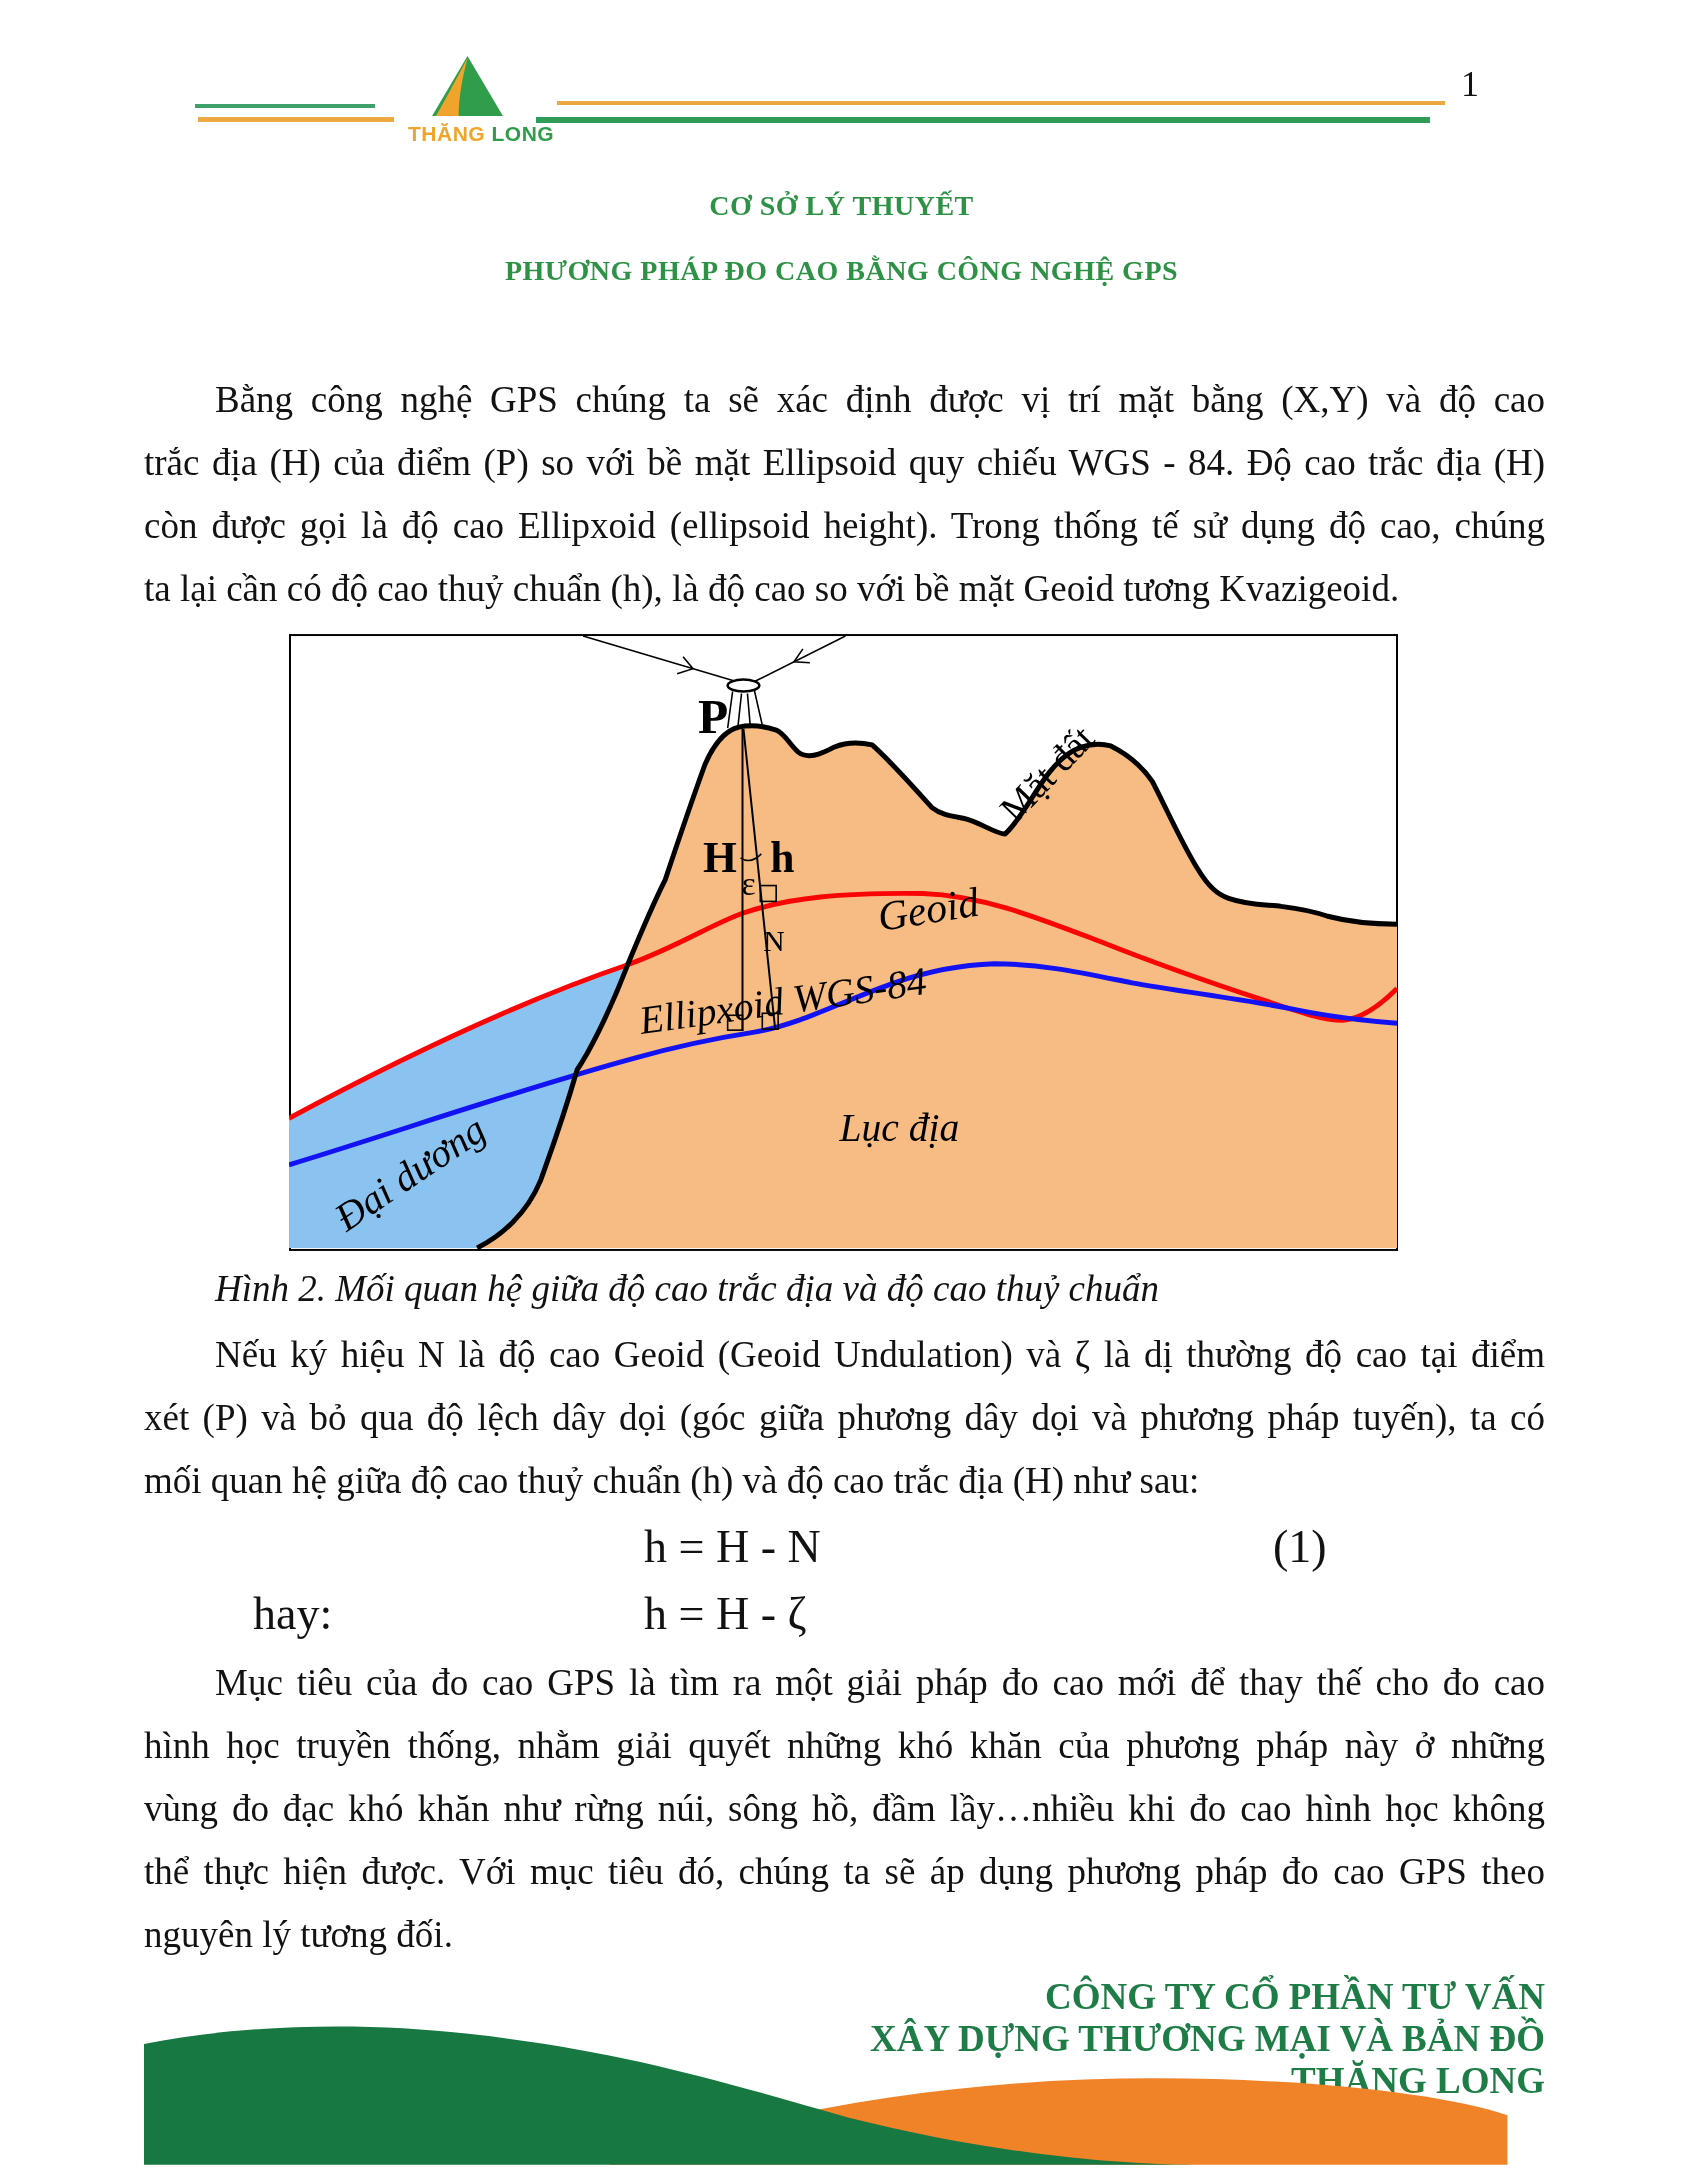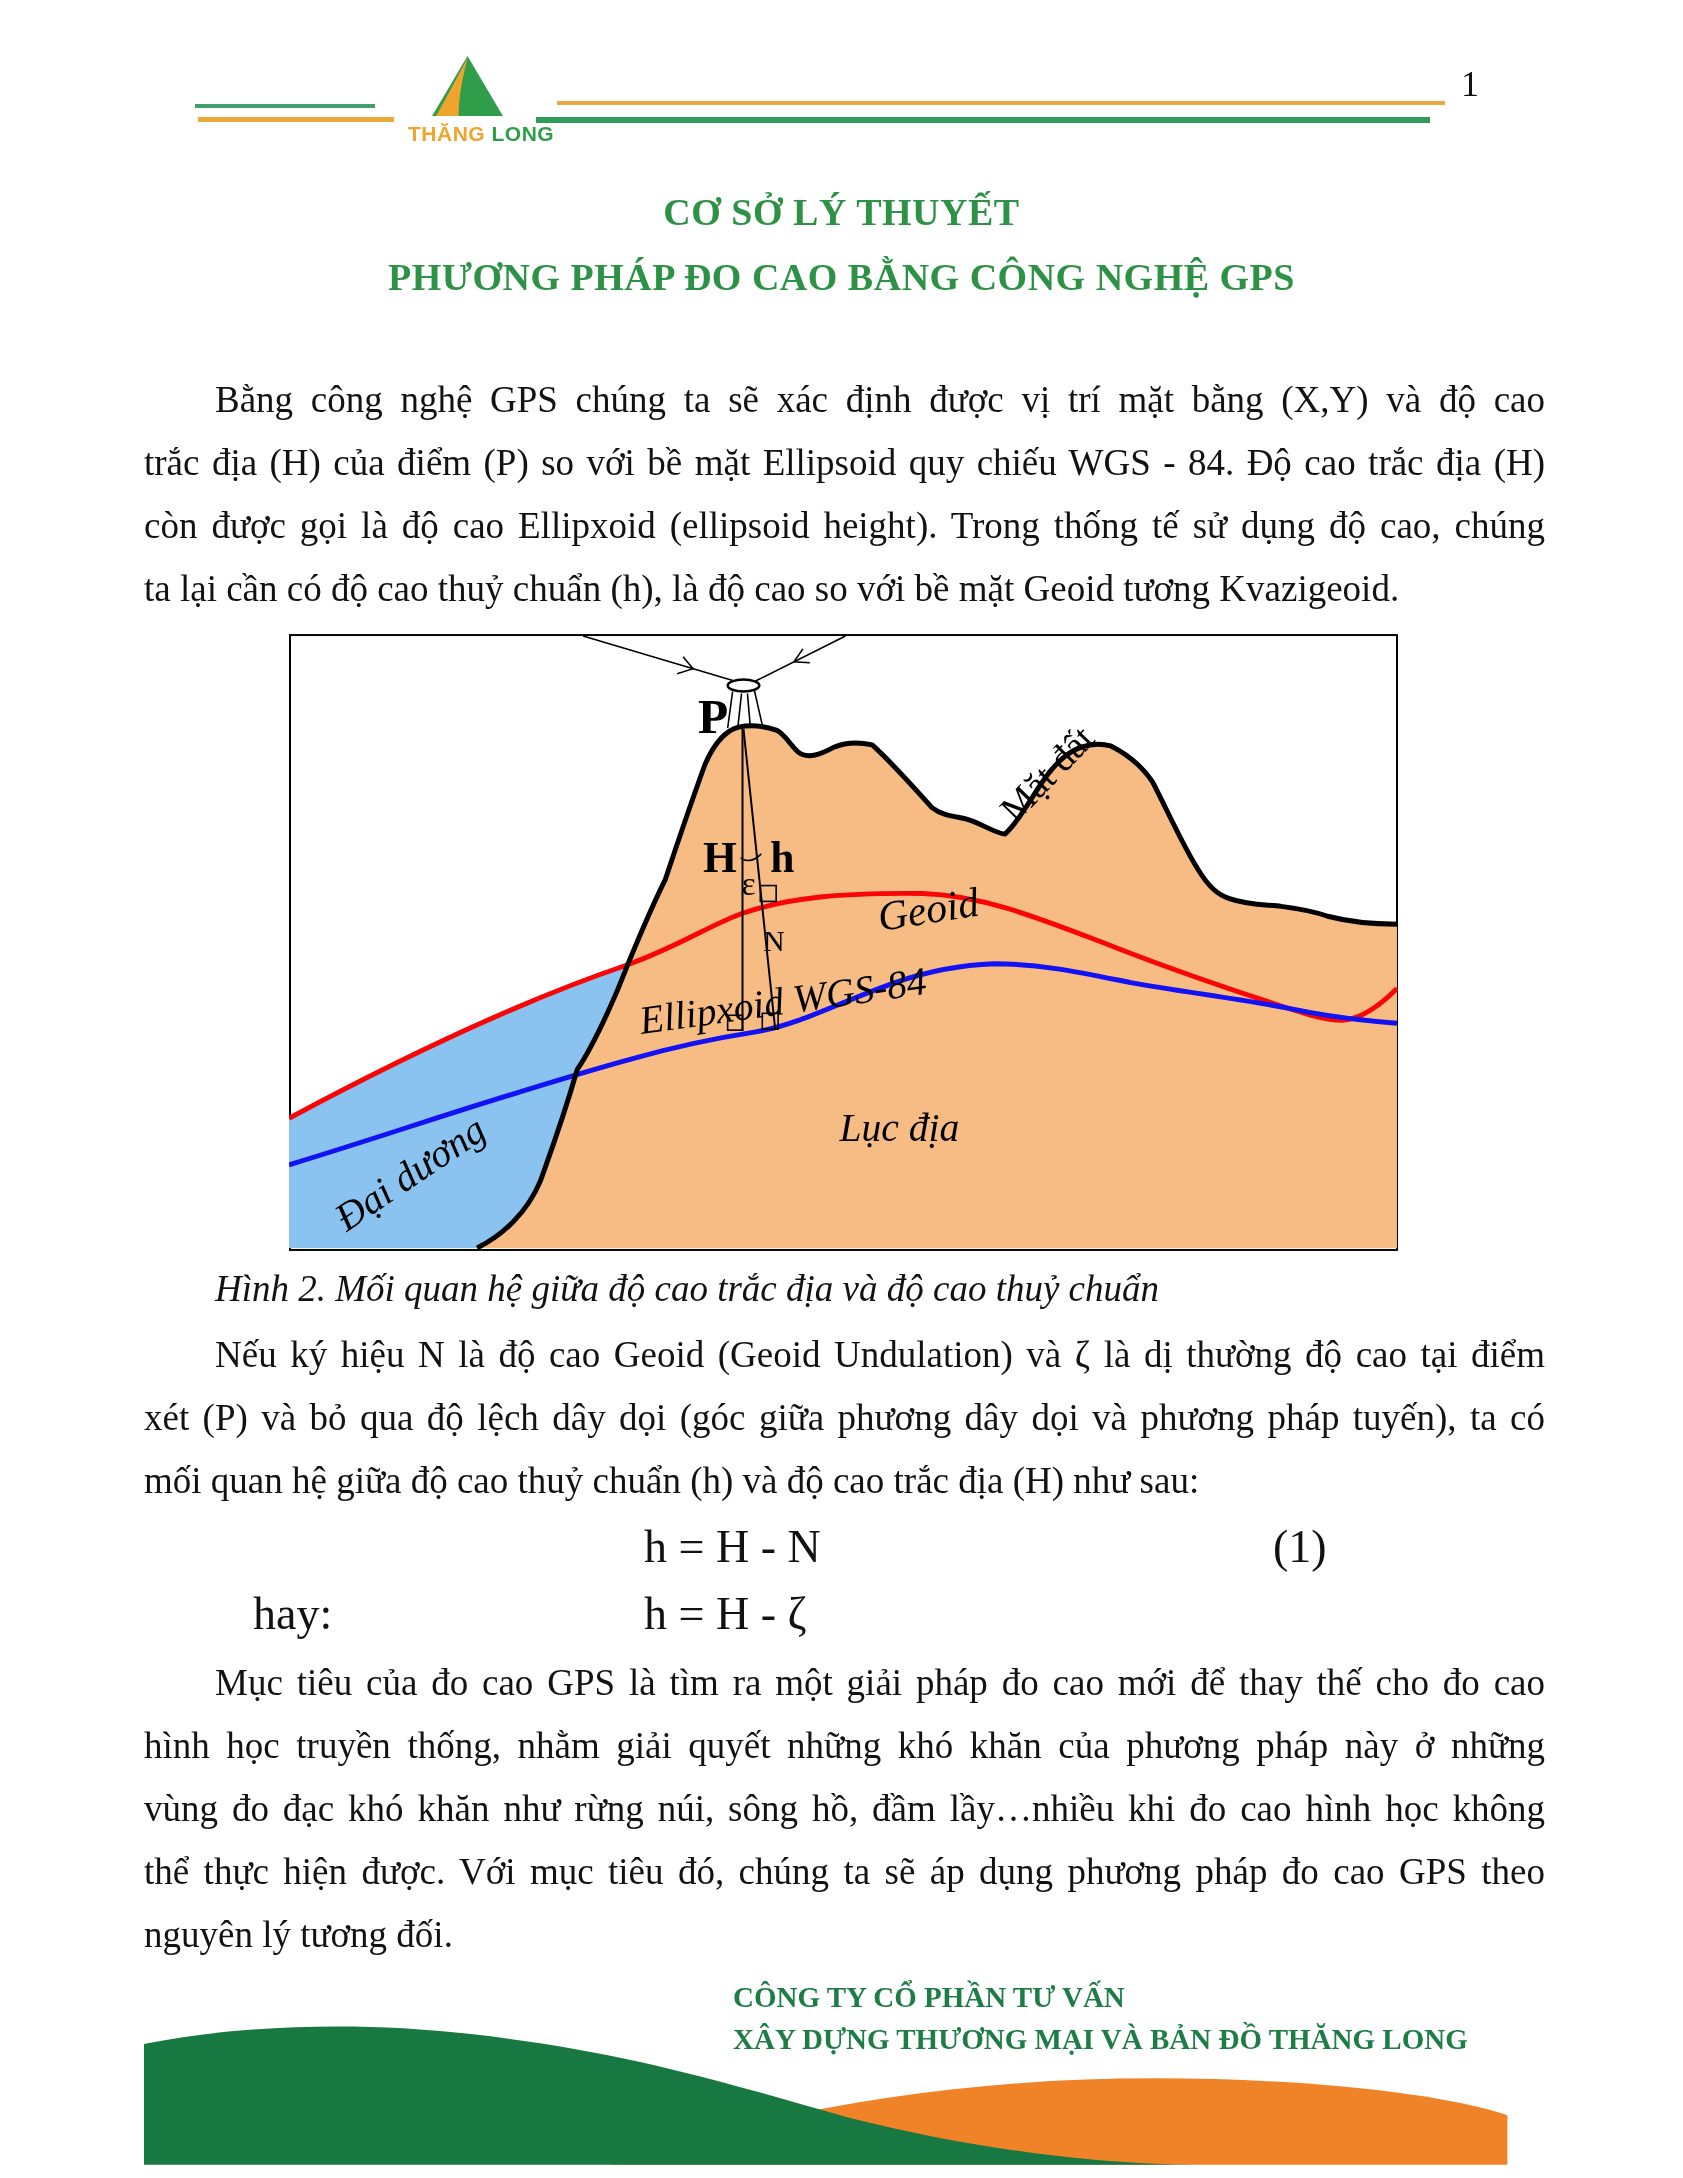--- a/index.html
+++ b/index.html
@@ -12,21 +12,21 @@
   .hl-right-orange{left:557px;top:101px;width:888px;height:4px;background:var(--line_orange);}
   .hl-right-green{left:536px;top:117px;width:894px;height:6px;background:var(--line_green2);}
   .page-number{position:absolute;left:1461px;top:63px;font-size:36px;}
   .logo{position:absolute;left:408px;top:55px;width:119px;text-align:center;}
   .logo-text{font-family:"Liberation Sans","DejaVu Sans",sans-serif;font-weight:bold;
              font-size:21px;letter-spacing:0.5px;white-space:nowrap;}
   .logo-thang{color:var(--logo_orange);}
   .logo-long{color:var(--logo_green);}
   
   .title{position:absolute;left:0;width:1683px;text-align:center;font-weight:bold;
-         font-size:38px;color:var(--title_green);letter-spacing:0.5px;}
+         font-size:28px;color:var(--title_green);letter-spacing:0.5px;}
   .title1{top:190px;}
   .title2{top:255px;}
   .heading{position:absolute;left:144px;top:315px;width:1401px;font-weight:bold;
            font-size:37px;color:var(--title_green);text-indent:51px;}
   
   .para{position:absolute;left:144px;width:1401px;font-size:37px;}
   .p1{top:368px;} .p2{top:1323px;} .p3{top:1651px;}
   .line{line-height:63px;text-align:justify;text-align-last:justify;}
   .line.last{text-align-last:left;}
   .line.indent{text-indent:71px;}
@@ -44,22 +44,22 @@
   .land{fill:var(--terrain_orange);}
   .terrain-outline{fill:none;stroke:#000;stroke-width:5px;stroke-linejoin:round;}
   .geoid-line{fill:none;stroke:var(--geoid_red);stroke-width:5px;}
   .ellipsoid-line{fill:none;stroke:var(--ellipsoid_blue);stroke-width:5px;}
   .thin{fill:none;stroke:#000;stroke-width:2px;}
   .hair{fill:none;stroke:#000;stroke-width:1.6px;}
   .fig-label{font-family:"Liberation Serif","DejaVu Serif",serif;fill:#000;}
   .lbl-bold{font-weight:bold;}
   .lbl-italic{font-style:italic;}
   
-  .footer-text{position:absolute;left:733px;top:1976px;width:812px;text-align:left;
-               font-weight:bold;font-size:29px;color:var(--footer_green);line-height:42px;}
+  .footer-text{position:absolute;left:733px;top:1976px;width:812px;text-align:right;
+               font-weight:bold;font-size:37px;color:var(--footer_green);line-height:42px;}
   .footer-wave{position:absolute;left:144px;top:2016px;}
   .wave-green{fill:var(--wave_green);}
   .wave-orange{fill:var(--wave_orange);}
 </style>
 </head>
 <body>
 
 <div class="page">
 
   <div class="hline hl-left-green"></div>

